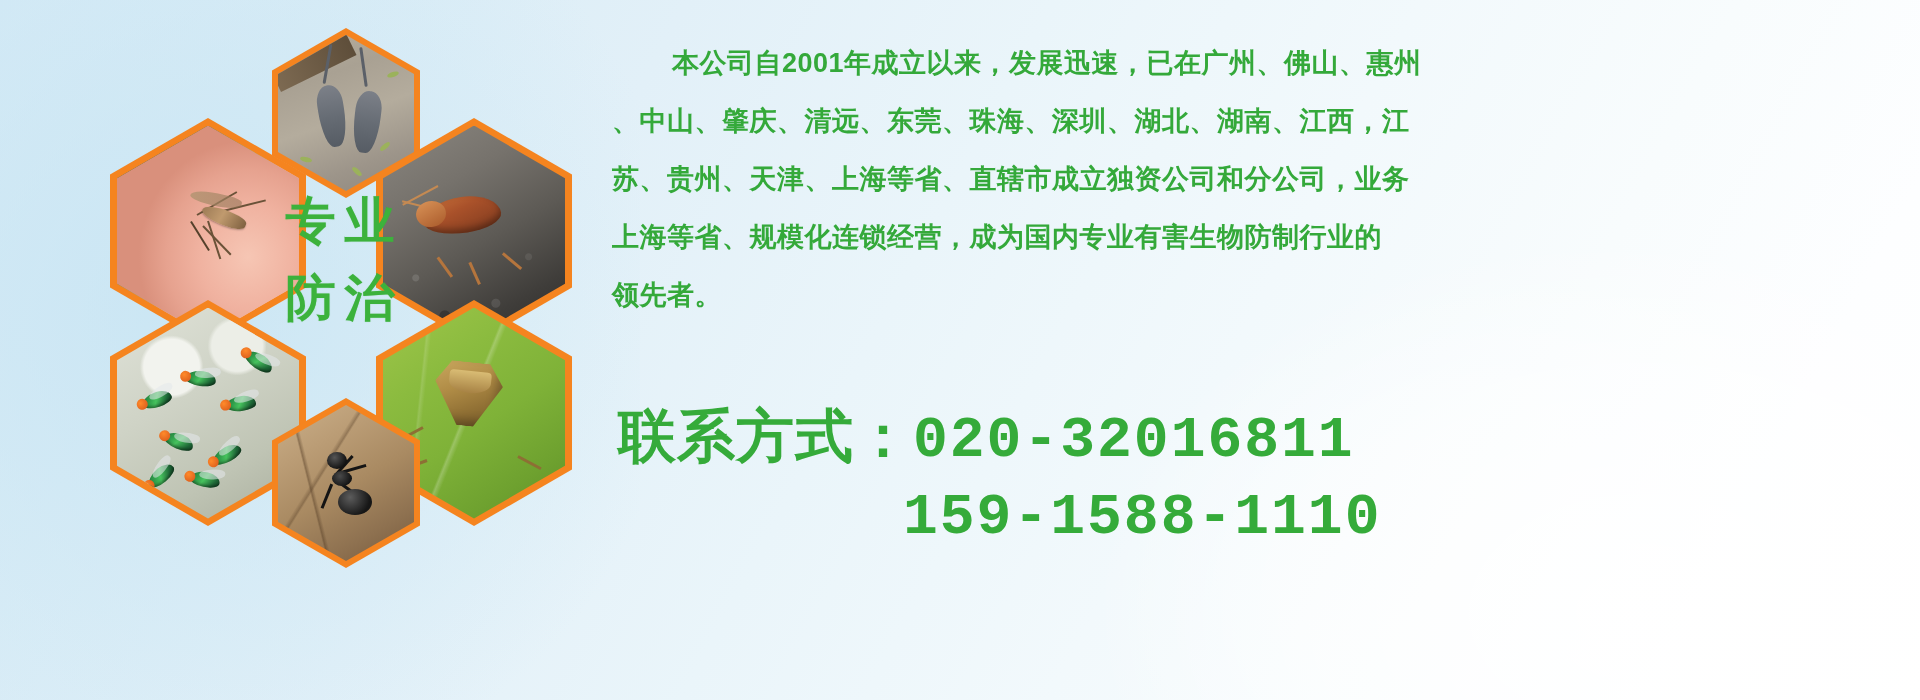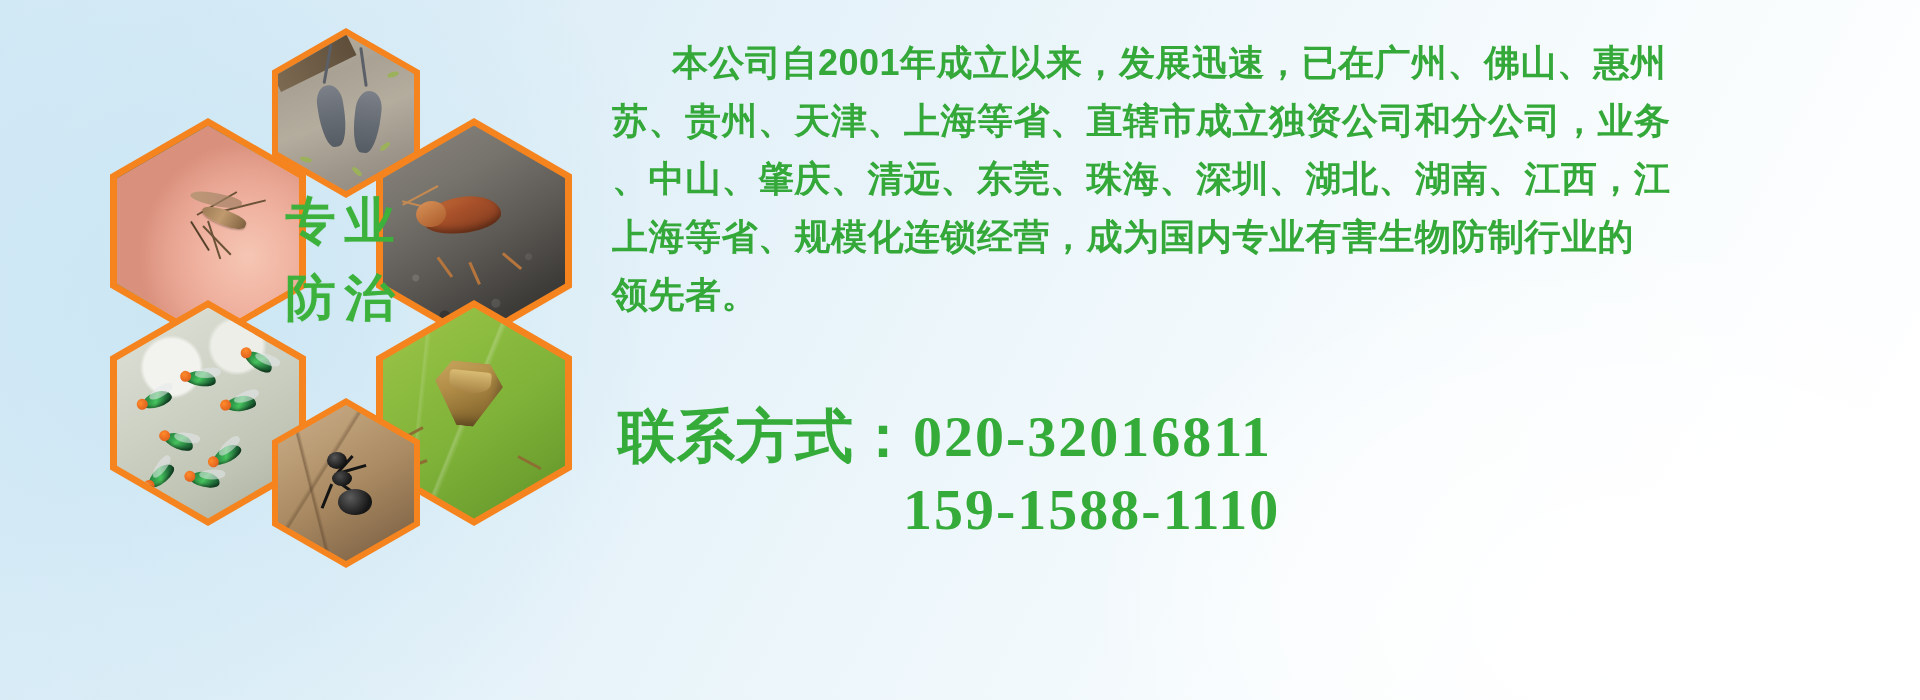--- a/index.html
+++ b/index.html
@@ -131,21 +131,21 @@
   .copy {
     position: absolute;
     left: 612px;
     top: 34px;
     width: 1290px;
     z-index: 4;
   }
 
   .para {
     color: #34a93a;
-    font-size: 36px;
+    font-size: 27px;
     font-weight: bold;
     line-height: 58px;
     letter-spacing: 0.5px;
     width: 1285px;
   }
   .para .l { display: block; white-space: nowrap; }
   .para .l.first { text-indent: 60px; }
 
   .contact {
     position: absolute;
@@ -162,21 +162,21 @@
     white-space: nowrap;
   }
   .contact .row2 {
     font-size: 58px;
     line-height: 72px;
     letter-spacing: 1px;
     white-space: nowrap;
     padding-left: 285px;
   }
   .contact .num {
-    font-family: Liberation Serif, serif;
+    font-family: Liberation Mono, monospace;
     letter-spacing: 2px;
   }
 
   
 
   
   .ph-mosquito {
     background:
       radial-gradient(ellipse 60% 55% at 72% 62%, #f6c6b4 0%, #f0b2a0 45%, #e6a28f 75%, #d9907c 100%),
       linear-gradient(128deg, #2e4d17 0%, #3d6a1e 22%, #5a8f2c 36%, #8fb85f 46%, #e7b6a4 56%, #f2bda9 100%);
@@ -487,22 +487,22 @@
     <div class="hex-label">
       <div class="ln">专业</div>
       <div class="ln">防治</div>
     </div>
 
   </div>
 
   <div class="copy">
     <div class="para">
       <span class="l first">本公司自2001年成立以来，发展迅速，已在广州、佛山、惠州</span>
+      <span class="l">、中山、肇庆、清远、东莞、珠海、深圳、湖北、湖南、江西，江</span>
       <span class="l">苏、贵州、天津、上海等省、直辖市成立独资公司和分公司，业务</span>
-      <span class="l">、中山、肇庆、清远、东莞、珠海、深圳、湖北、湖南、江西，江</span>
       <span class="l">上海等省、规模化连锁经营，成为国内专业有害生物防制行业的</span>
       <span class="l">领先者。</span>
     </div>
   </div>
 
   <div class="contact">
     <div class="row1"><span>联系方式：</span><span class="num">020-32016811</span></div>
     <div class="row2"><span class="num">159-1588-1110</span></div>
   </div>
 

